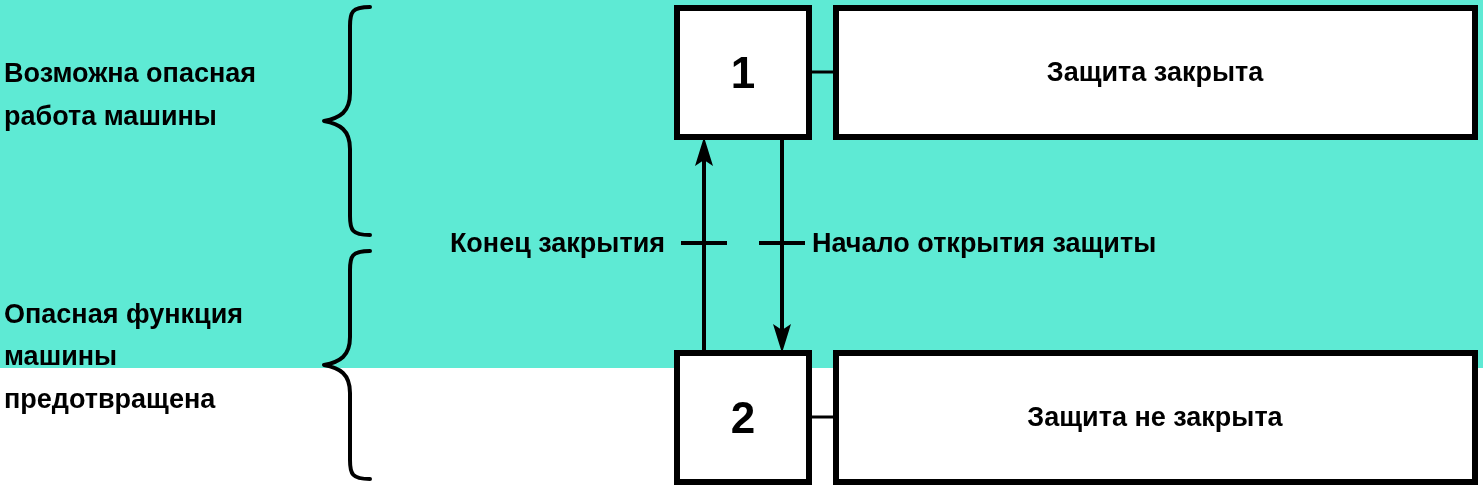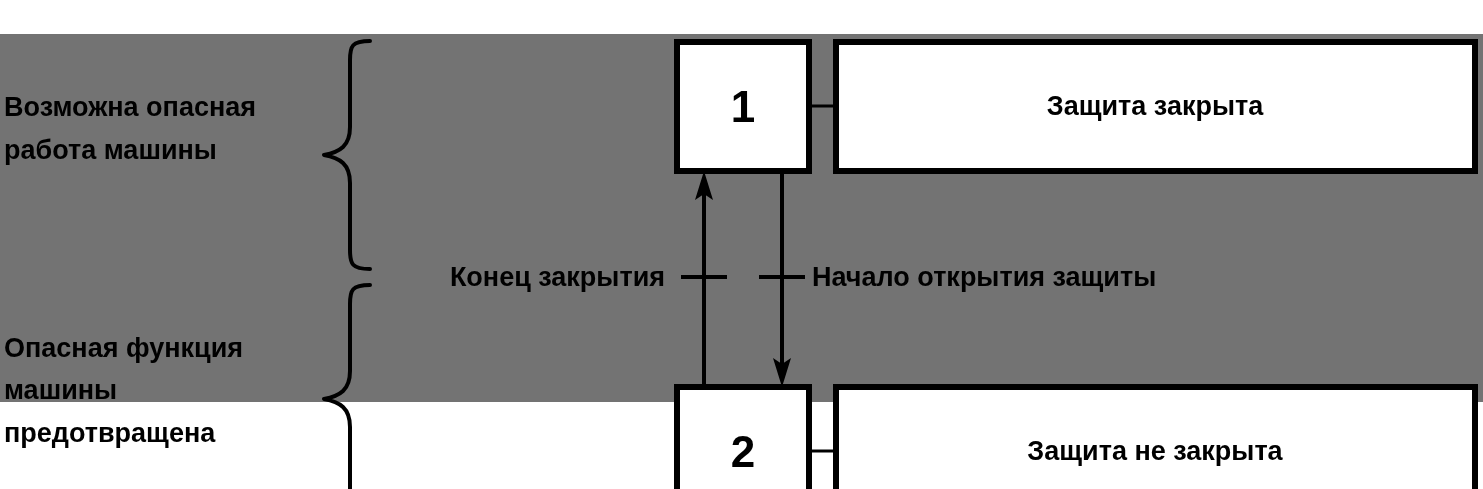--- a/index.html
+++ b/index.html
@@ -10,22 +10,21 @@
   body {
     width: 1483px;
     height: 489px;
     font-family: "Liberation Sans", sans-serif;
     overflow: hidden;
   }
   #diagram-root {
     position: relative;
     width: 1483px;
     height: 368px;
-    background: #737373;
-    margin-top: 34px;
+    background: #5eead4;
   }
   svg#state-diagram {
     display: block;
     width: 1483px;
     height: 489px;
   }
   .dg-text {
     font-family: "Liberation Sans", sans-serif;
     font-weight: bold;
     fill: #000000;

